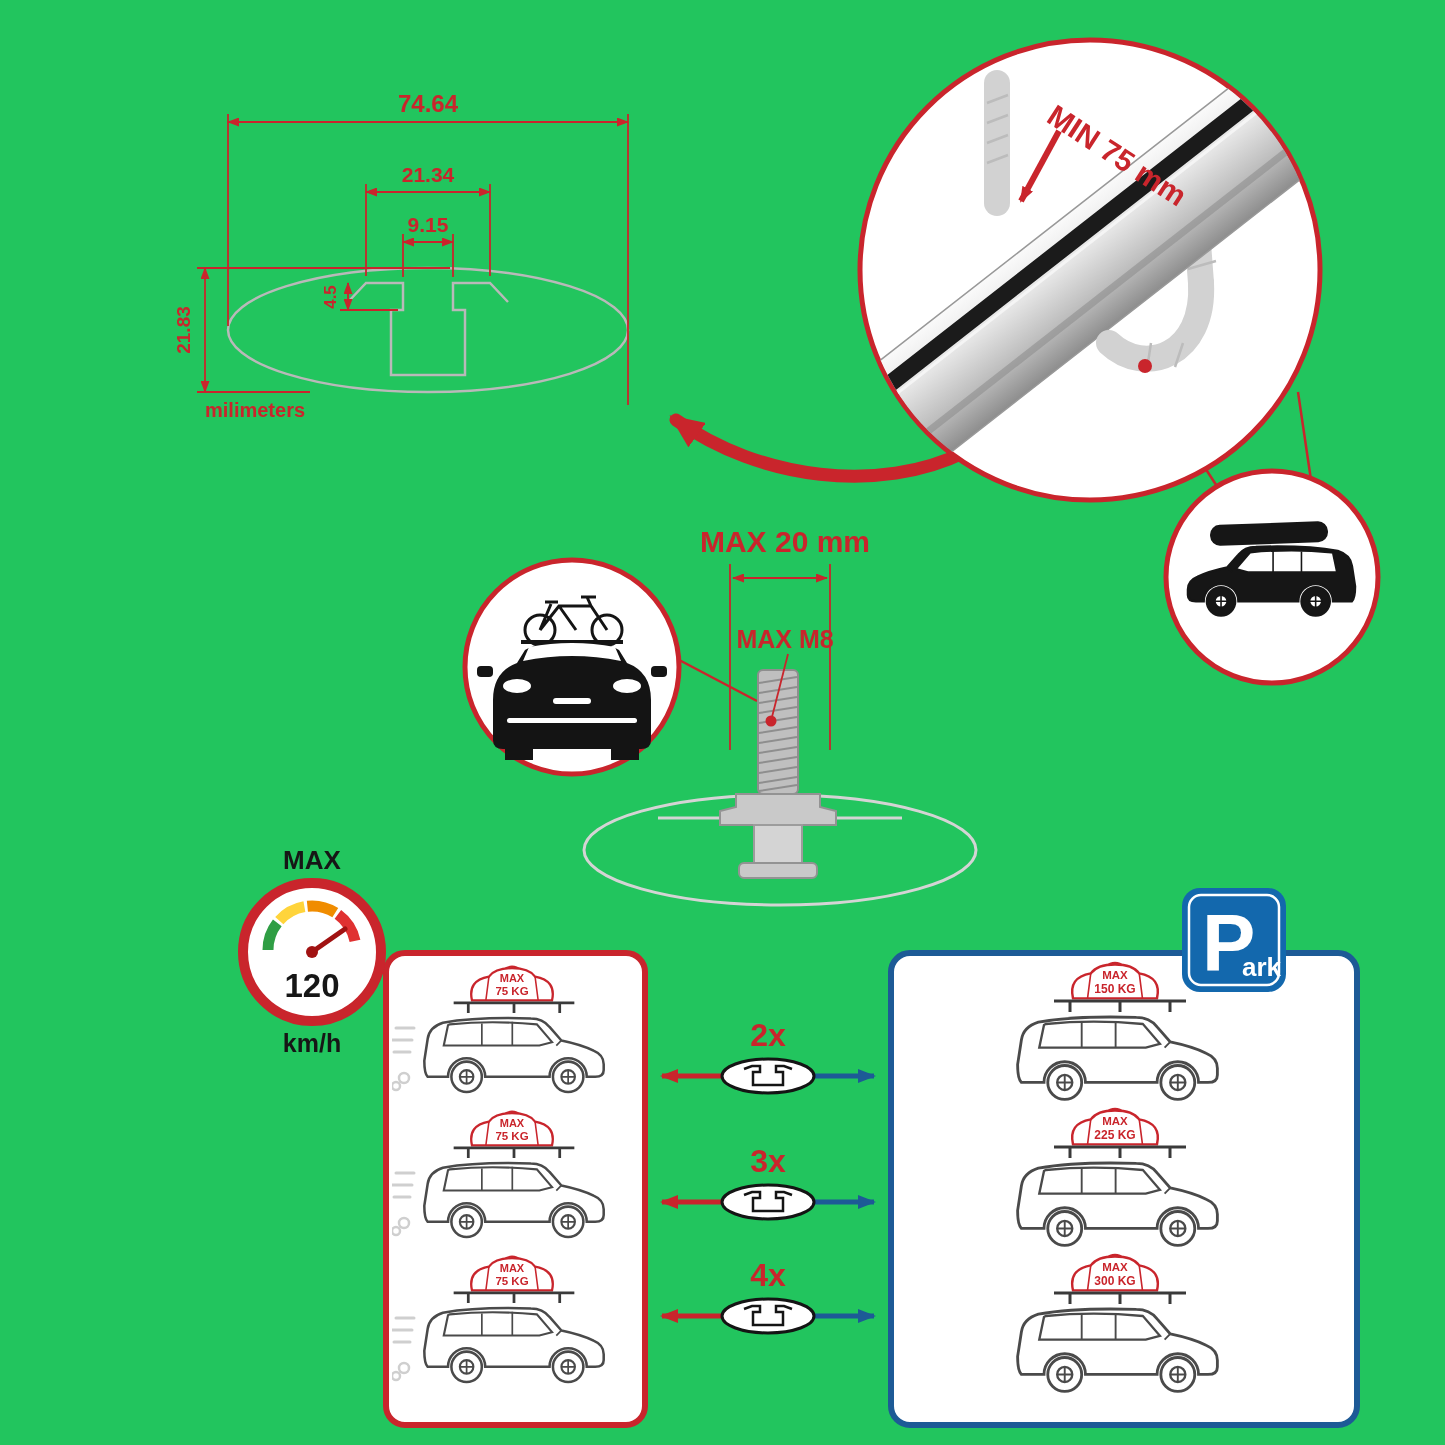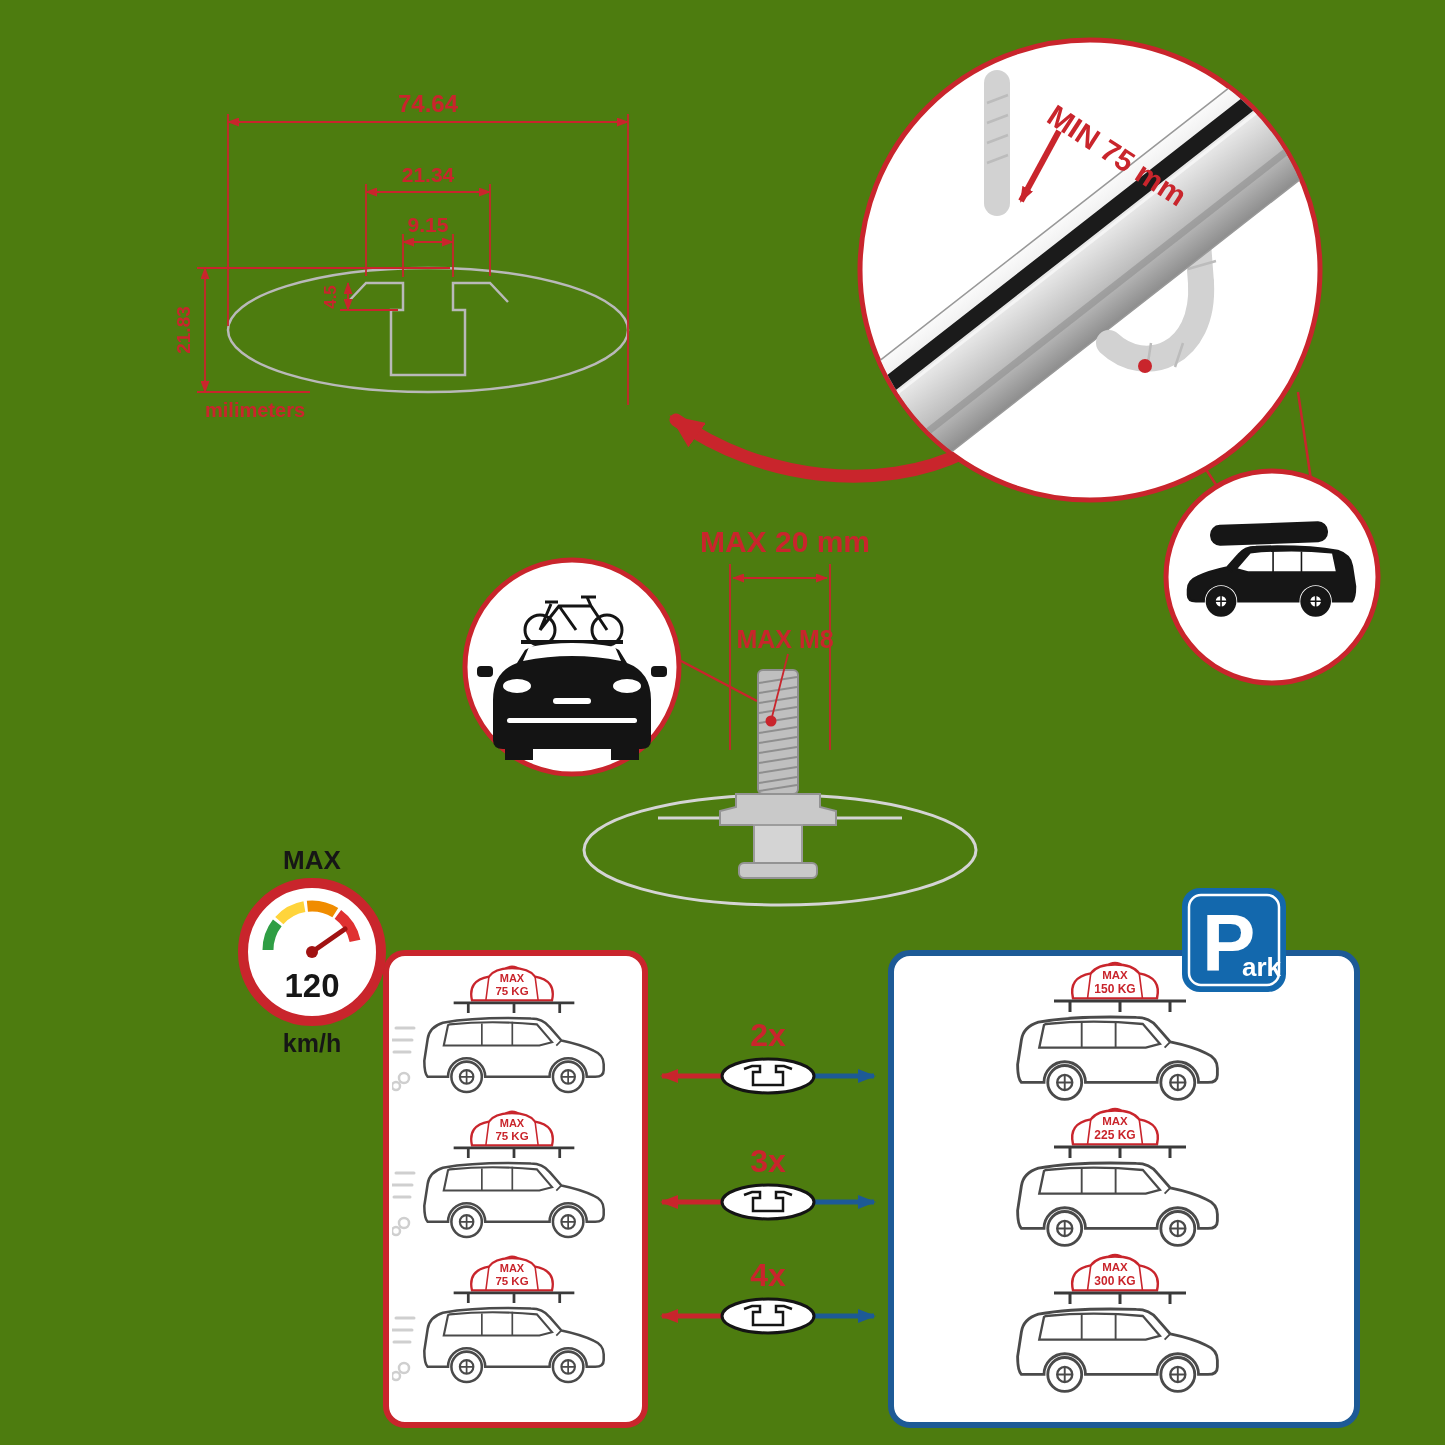--- a/index.html
+++ b/index.html
@@ -1,16 +1,16 @@
 <!DOCTYPE html>
 <html><head>
 <meta charset="utf-8">
 <style>
   html,body{margin:0;padding:0;background:#fff;}
-  .canvas{position:relative;width:1445px;height:1445px;background:#4d7c0f;overflow:hidden;
+  .canvas{position:relative;width:1445px;height:1445px;background:#22c55e;overflow:hidden;
           font-family:"Liberation Sans",sans-serif;}
   .abs{position:absolute;}
   svg text{font-family:"Liberation Sans",sans-serif;}
   .t-red{fill:#c9252c;}
   .t-dark{fill:#161616;}
   .load-box{position:absolute;background:#fff;border-radius:22px;}
   .load-box.red{border:6px solid #c9252c;}
   .load-box.blue{border:6px solid #1d5a96;}
   
   .car-line{--car-body:#ffffff;--car-stroke:#4a4a4a;--glass:#ffffff;--tire-fill:#ffffff;--hub-fill:#ffffff;}

